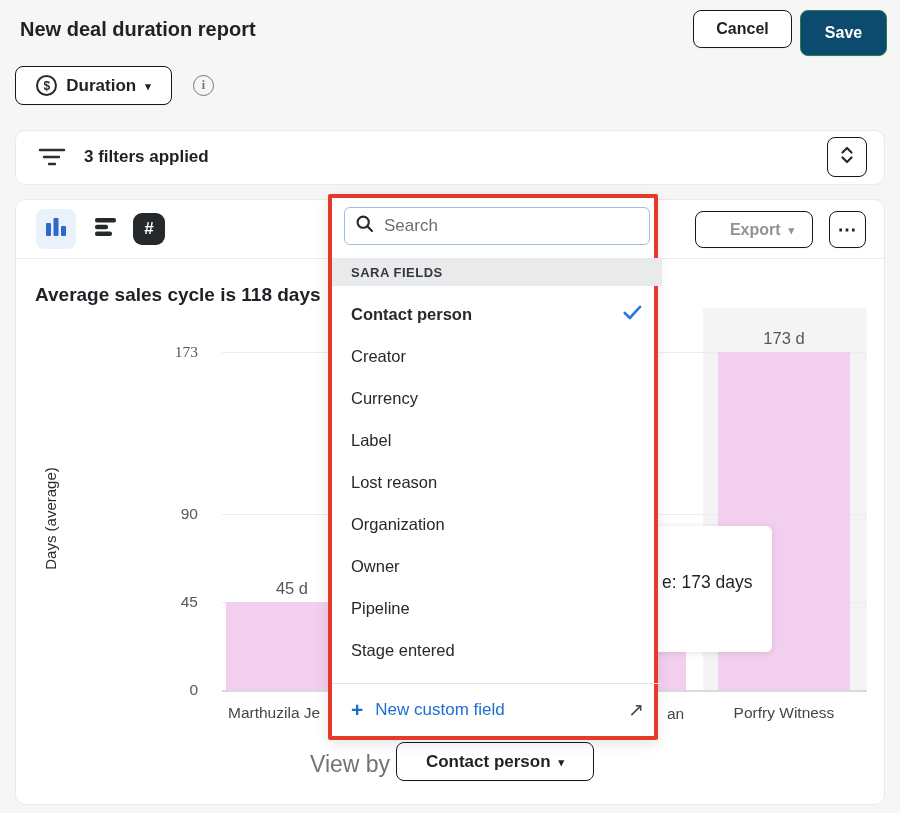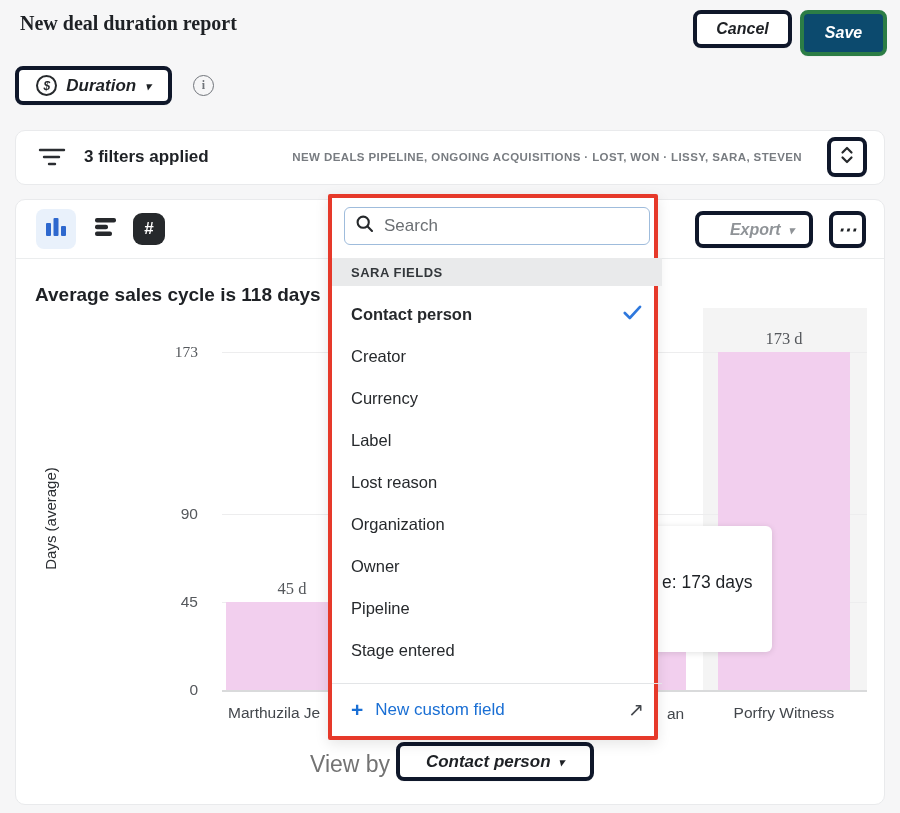--- a/index.html
+++ b/index.html
@@ -1,26 +1,26 @@
 <!DOCTYPE html>
 <html><head>
 <meta charset="utf-8">
 <style>
   * { margin:0; padding:0; box-sizing:border-box; }
   html,body { width:900px; height:813px; }
   body { font-family:"Liberation Sans","DejaVu Sans",sans-serif; background:#f6f6f7; color:#1e2125; }
   #app { position:relative; width:900px; height:813px; overflow:hidden; }
 
   .btn { position:absolute; display:flex; align-items:center; justify-content:center; gap:8px;
-         background:#fff; border:4px solid #0f172a; border-radius:8px; cursor:pointer;
-         font-weight:700; font-size:16px; color:#1e2125; box-shadow:0 1px 1px rgba(0,0,0,.03);font-style:italic; }
+         background:#fff; border:1px solid #0f172a; border-radius:8px; cursor:pointer;
+         font-weight:700; font-size:16px; color:#1e2125; box-shadow:0 1px 1px rgba(0,0,0,.03); }
   .caret { font-size:11px; line-height:1; transform:translateY(1px); }
 
   
-  .page-title { position:absolute; left:20px; top:12px; font-size:20px; font-weight:700;font-family:Liberation Serif, serif; }
+  .page-title { position:absolute; left:20px; top:18px; font-size:20px; font-weight:700; }
   .cancel-btn { left:693px; top:10px; width:99px; height:38px; }
   .save-btn   { left:800px; top:10px; width:87px; height:46px; background:#0c4a6e; border-color:#2c7d46; color:#fff; }
 
   
   .duration-btn { left:15px; top:66px; width:157px; height:39px; gap:9px; font-size:17px; }
   .dollar-circle { display:inline-flex; width:21px; height:21px; border:2px solid #26292c; border-radius:50%;
                    align-items:center; justify-content:center; font-size:12px; font-weight:800; color:#26292c; }
   .info-circle { position:absolute; left:193px; top:75px; width:21px; height:21px; border:1.6px solid #70747a;
                  border-radius:50%; display:flex; align-items:center; justify-content:center;
                  font-size:12px; font-weight:700; color:#70747a; font-family:"Liberation Serif",serif; }
@@ -49,21 +49,21 @@
 
   
   .chart-title { position:absolute; left:35px; top:284px; font-size:19px; font-weight:700;text-align:right; }
   .y-axis-label { position:absolute; left:-32px; top:510px; width:165px; text-align:center;
                   transform:rotate(-90deg); font-size:15px; color:#2a2d31; }
   .gridline { position:absolute; left:222px; width:645px; height:1px; background:#ededee; }
   .axisline { position:absolute; left:222px; width:645px; height:2px; background:#d9dadb; }
   .ytick { position:absolute; left:138px; width:60px; text-align:right; font-size:15.5px; color:#55585c; line-height:20px; }
   .hover-col { position:absolute; background:#f4f4f4; }
   .chart-bar { position:absolute; background:#f2cfee; }
-  .bar-label { position:absolute; width:132px; text-align:center; font-size:16.5px; color:#55585c;font-family:Liberation Serif, serif; }
+  .bar-label { position:absolute; width:132px; text-align:center; font-size:16.5px; color:#55585c; }
   .x-label { position:absolute; font-size:15.5px; color:#43474c; }
   .tooltip { position:absolute; left:600px; top:526px; width:172px; height:126px; background:#fff;
              border-radius:6px; box-shadow:0 1px 6px rgba(0,0,0,.12); z-index:5; }
   .tooltip-text { position:absolute; left:62px; top:46px; font-size:17.5px; color:#1e2125; white-space:nowrap; }
 
   
   .dropdown { position:absolute; left:328px; top:194px; width:330px; height:546px; background:#fff;
               border:4px solid #e6392a; border-radius:2px; z-index:10; box-shadow:0 4px 14px rgba(0,0,0,.10); }
   .search-wrap { position:absolute; left:12px; top:9px; width:306px; height:38px; border:1.5px solid #9fbcdc;
                  border-radius:6px; display:flex; align-items:center; padding:0 10px; gap:9px; background:#fff; }
@@ -105,21 +105,20 @@
 
   <div class="card filter-card"></div>
   <span class="filter-icon">
     <svg width="28" height="24" viewBox="0 0 28 24">
       <line x1="2" y1="5" x2="26" y2="5" stroke="#2a2d31" stroke-width="2.4" stroke-linecap="round"></line>
       <line x1="6" y1="12" x2="21" y2="12" stroke="#2a2d31" stroke-width="2.4" stroke-linecap="round"></line>
       <line x1="11" y1="19" x2="17" y2="19" stroke="#2a2d31" stroke-width="2.4" stroke-linecap="round"></line>
     </svg>
   </span>
   <div class="filter-count">3 filters applied</div>
-  <div class="filter-summary">NEW DEALS PIPELINE, ONGOING ACQUISITIONS  ·  LOST, WON  ·  LISSY, SARA, STEVEN</div>
   <button class="btn expander-btn">
     <span>
       <svg width="18" height="20" viewBox="0 0 18 20">
         <path d="M4.5 7.5 L9 3 L13.5 7.5" fill="none" stroke="#26292c" stroke-width="2.2" stroke-linecap="round" stroke-linejoin="round"></path>
         <path d="M4.5 12.5 L9 17 L13.5 12.5" fill="none" stroke="#26292c" stroke-width="2.2" stroke-linecap="round" stroke-linejoin="round"></path>
       </svg>
     </span>
   </button>
 
   <div class="card main-card"></div>

